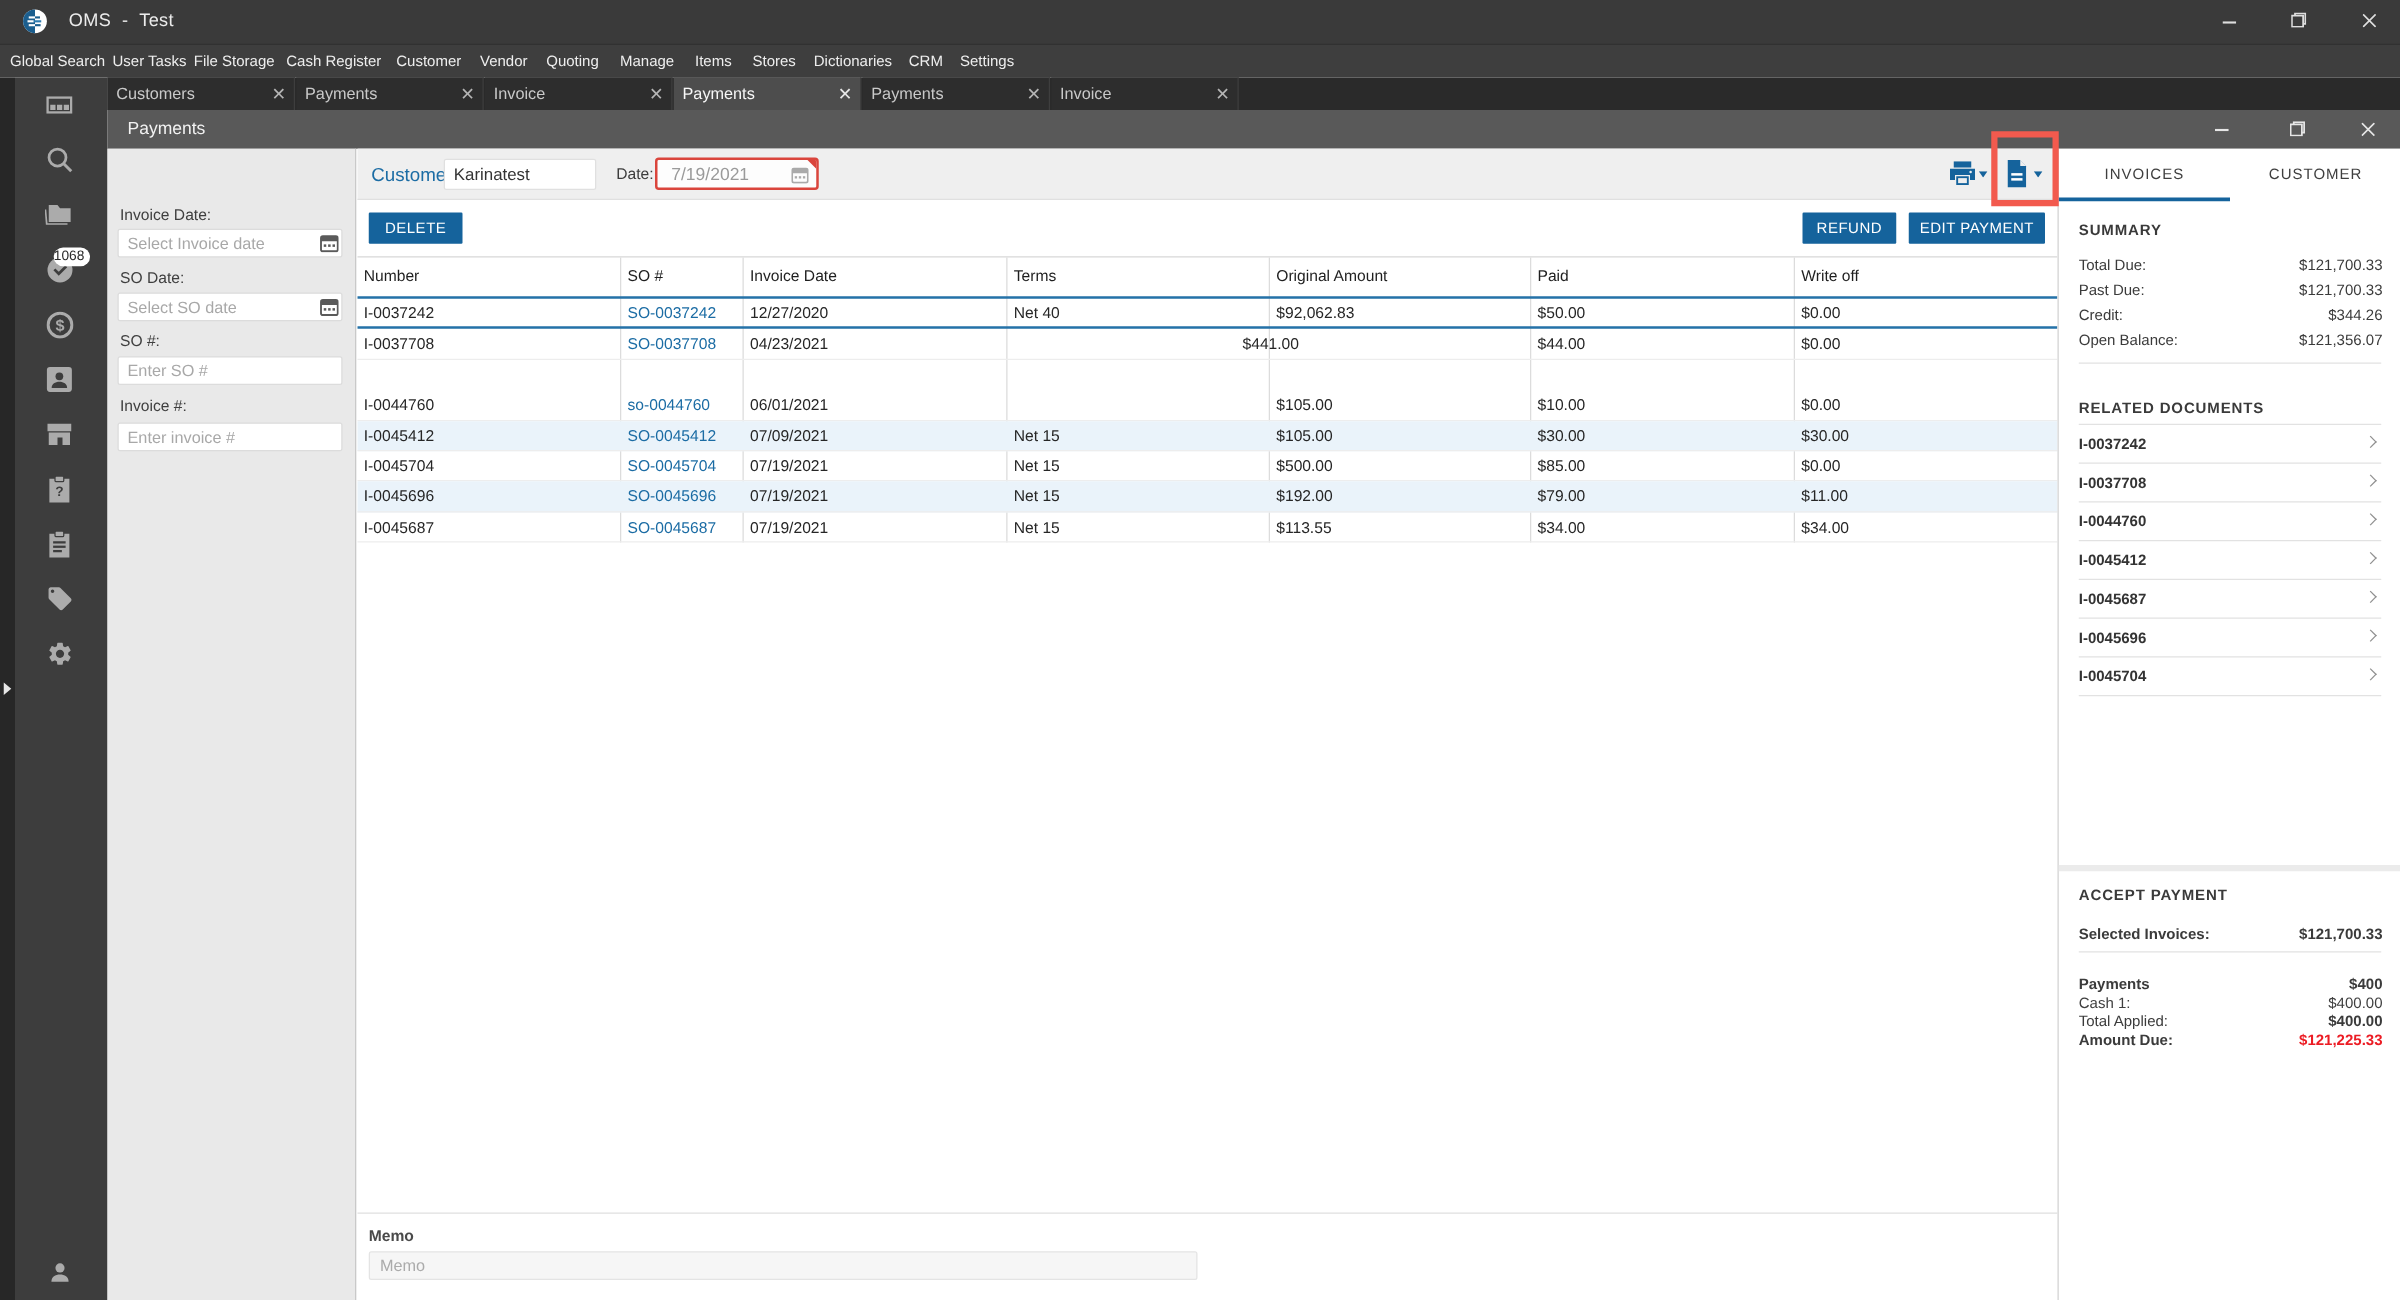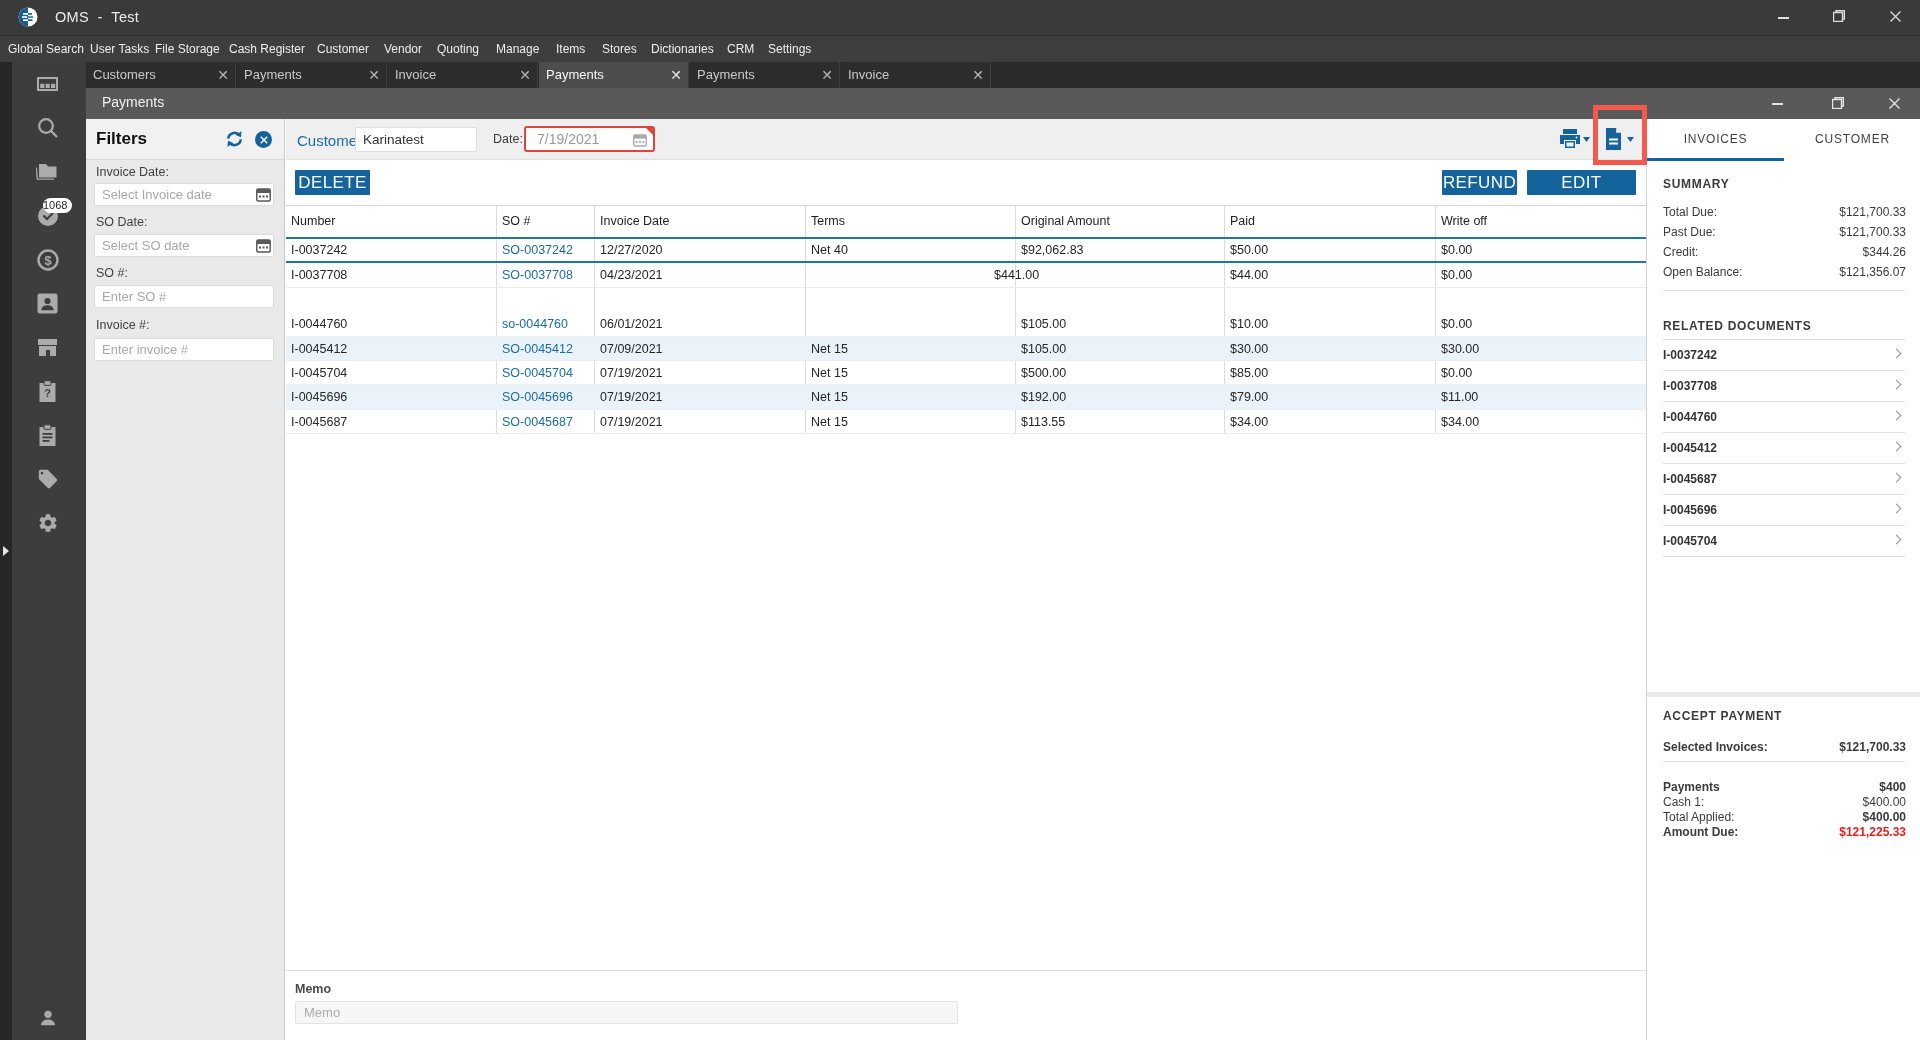--- a/index.html
+++ b/index.html
@@ -37,21 +37,21 @@
   border-bottom:1px solid #d7d7d7; }
 #fhead .t { position:absolute; left:10px; top:10px; font-size:17px; font-weight:bold; color:#111; }
 .flabel { position:absolute; left:10px; font-size:12.5px; color:#3f3f3f; }
 .finput { position:absolute; left:8px; width:180px; height:23px; background:#fff;
   border:1px solid #dcdcdc; border-radius:2px; font-size:13px; color:#a8a8a8; line-height:21px;
   padding-left:7px; }
 
 #main { position:absolute; left:286px; top:119px; width:1360px; height:921px; background:#fff; }
 #toolstrip { position:absolute; left:0; top:0; width:1360px; height:41px; background:#efefef;
   border-bottom:1px solid #e0e0e0; }
-.btn { position:absolute; background:#15639c; color:#fff; font-size:17px; letter-spacing:0.4px;
+.btn { position:absolute; background:#15639c; color:#fff; font-size:12px; letter-spacing:0.4px;
   text-align:center; height:25px; line-height:25px; border-radius:1px; }
 
 .hdrcell { position:absolute; top:0; height:31px; line-height:31px; font-size:12.5px; color:#1f1f1f; padding-left:5px; }
 .cell { position:absolute; top:0; height:100%; line-height:24.6px; font-size:12.5px; color:#262626;
   padding-left:5px; white-space:nowrap; overflow:hidden; }
 .link { color:#1b6ca4; }
 .row { position:absolute; left:0; width:1360px; height:24.6px; }
 .stripe { background:#eaf3fa; }
 
 #rpanel { position:absolute; left:1646px; top:119px; width:274px; height:921px; background:#fff;
@@ -219,33 +219,20 @@
   <svg class="abs" style="left:1746px;top:9px" width="12" height="12" viewBox="0 0 12 12">
     <rect x="0.5" y="2.5" width="9" height="9" fill="none" stroke="#e6e6e6" stroke-width="1.4"></rect>
     <path d="M3 2.5 L3 0.7 L11.3 0.7 L11.3 9 L9.5 9" fill="none" stroke="#e6e6e6" stroke-width="1.4"></path>
   </svg>
   <svg class="abs" style="left:1803px;top:10px" width="11" height="11" viewBox="0 0 11 11">
     <path d="M0.5 0.5 L10.5 10.5 M10.5 0.5 L0.5 10.5" stroke="#e6e6e6" stroke-width="1.3"></path>
   </svg>
 </div>
 
 <div id="filters">
-  <div id="fhead">
-    <div class="t">Filters</div>
-    <svg class="abs" style="left:139px;top:11px" width="19" height="18" viewBox="0 0 19 18">
-      <path d="M3.2 8.6 a6.3 6.3 0 0 1 11.2-3.3" fill="none" stroke="#15639c" stroke-width="2.5"></path>
-      <path d="M16.6 1.2 L15.9 7.3 L10.3 4.8 Z" fill="#15639c"></path>
-      <path d="M15.8 9.4 a6.3 6.3 0 0 1 -11.2 3.3" fill="none" stroke="#15639c" stroke-width="2.5"></path>
-      <path d="M2.4 16.8 L3.1 10.7 L8.7 13.2 Z" fill="#15639c"></path>
-    </svg>
-    <div class="abs" style="left:169px;top:12px;width:17px;height:17px;border-radius:50%;background:#15639c;"></div>
-    <svg class="abs" style="left:173.5px;top:16.5px" width="8" height="8" viewBox="0 0 8 8">
-      <path d="M0.8 0.8 L7.2 7.2 M7.2 0.8 L0.8 7.2" stroke="#fff" stroke-width="1.5"></path>
-    </svg>
-  </div>
   <div class="flabel" style="top:46px">Invoice Date:</div>
   <div class="finput" style="top:64px">Select Invoice date</div>
   <div class="flabel" style="top:96px">SO Date:</div>
   <div class="finput" style="top:115px">Select SO date</div>
   <div class="flabel" style="top:147px">SO #:</div>
   <div class="finput" style="top:166px">Enter SO #</div>
   <div class="flabel" style="top:199px">Invoice #:</div>
   <div class="finput" style="top:219px">Enter invoice #</div>
   <svg class="abs" style="left:170px;top:68px" width="15" height="15" viewBox="0 0 15 15">
     <rect x="0.8" y="2" width="13.4" height="12" rx="1.5" fill="none" stroke="#5a5a5a" stroke-width="1.5"></rect>

